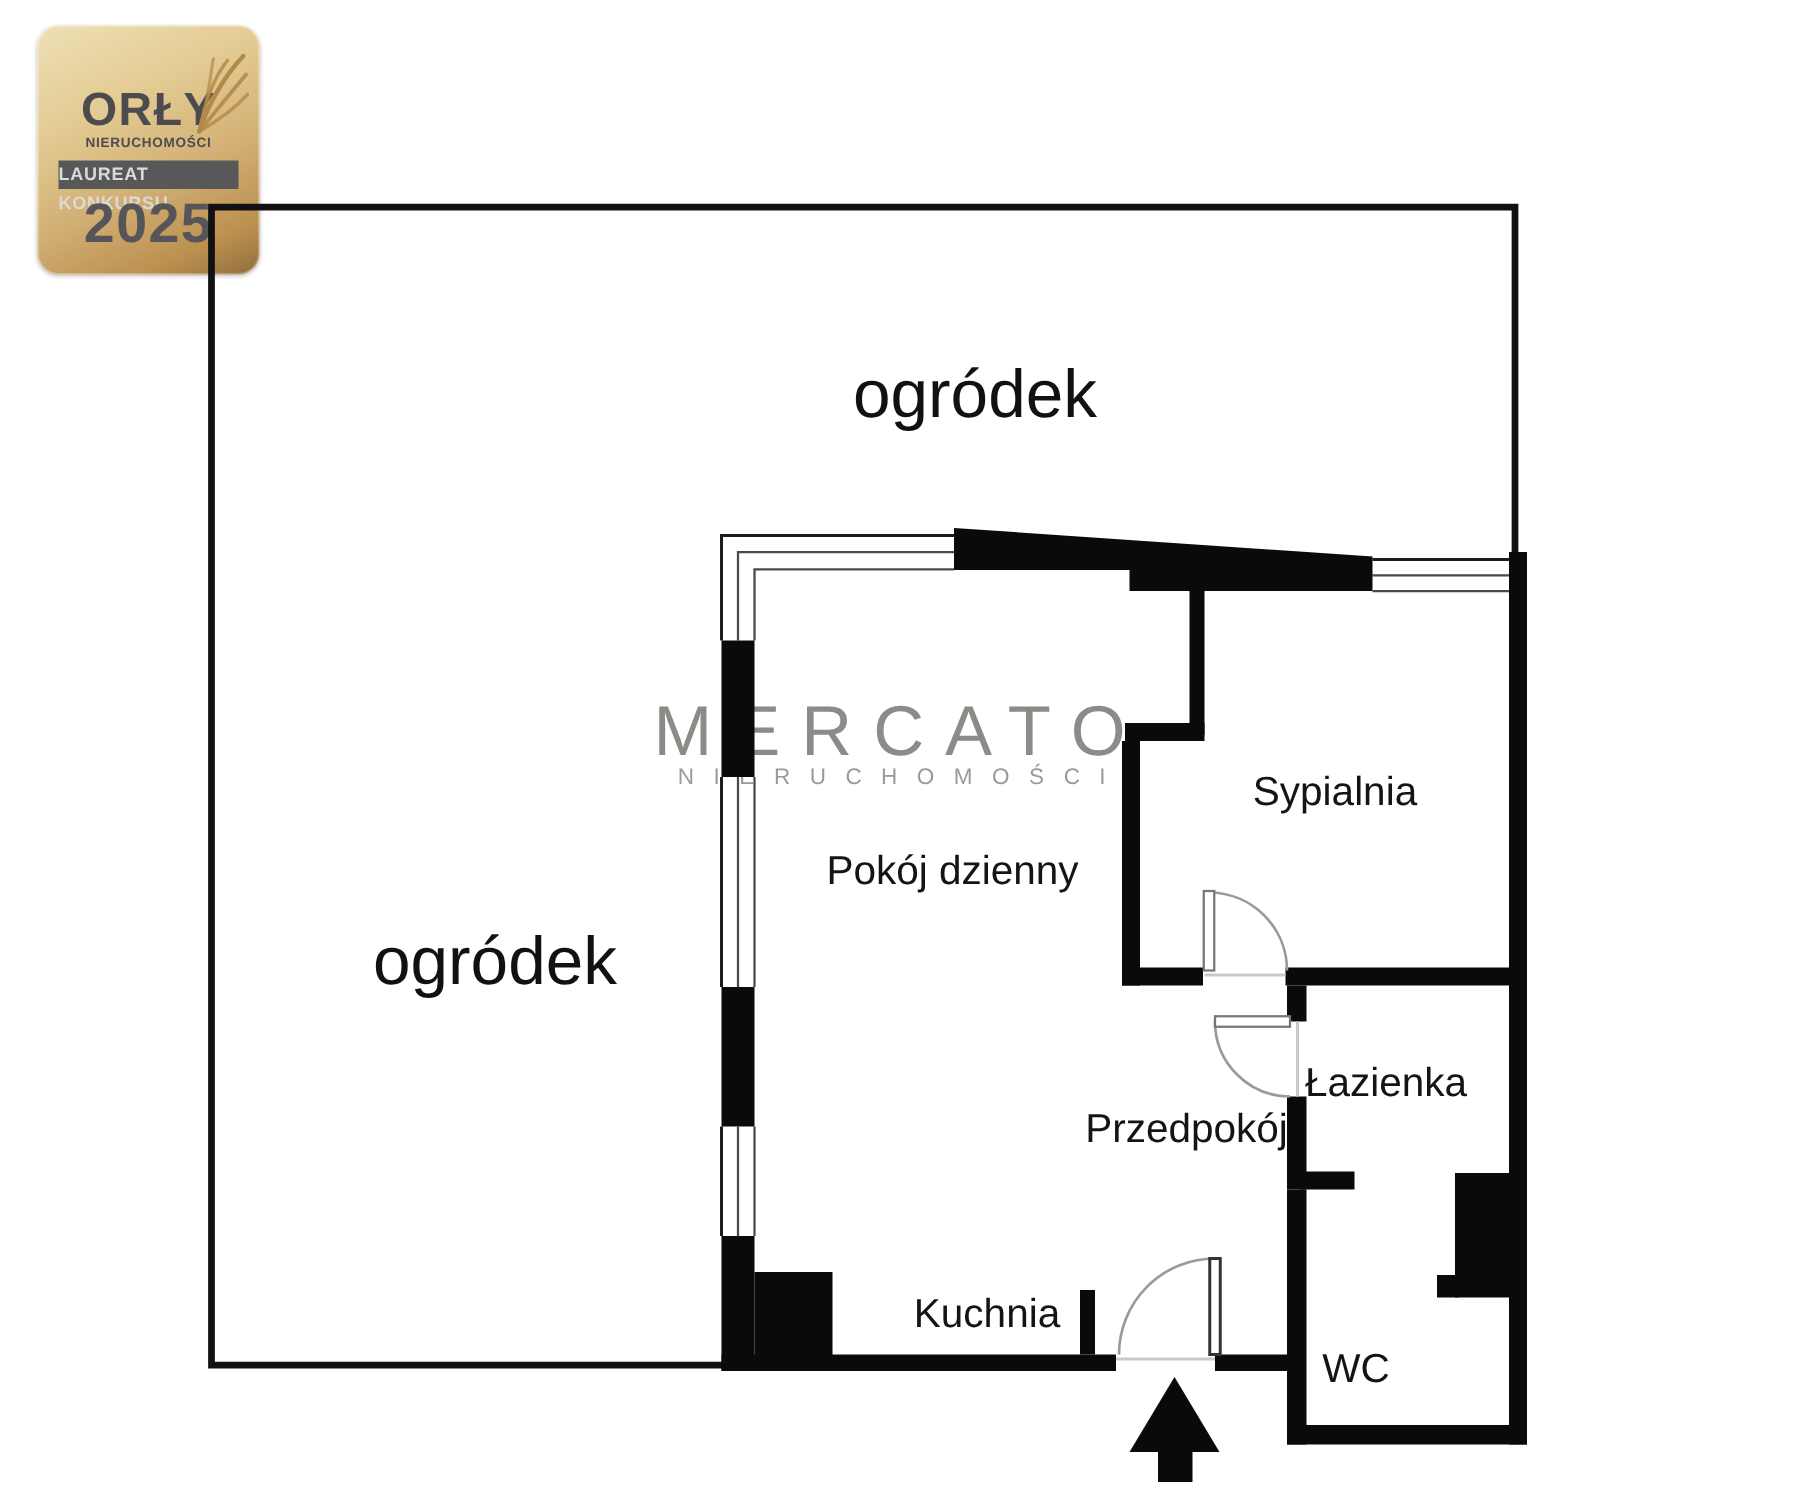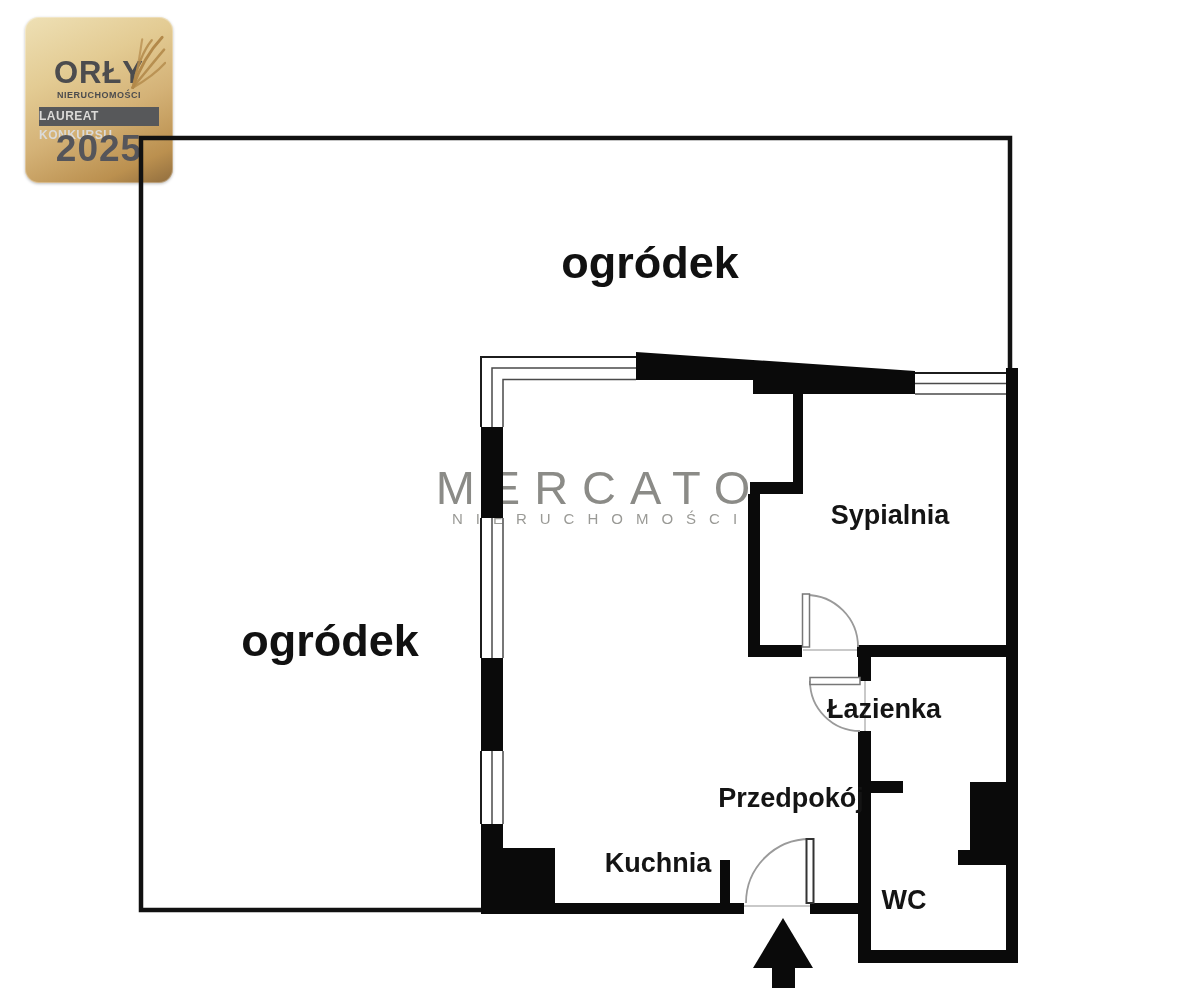--- a/index.html
+++ b/index.html
@@ -30,22 +30,22 @@
   
   .wm-brand{position:absolute;left:600px;top:487px;transform:translate(-50%,-50%);
             font-size:47px;font-weight:400;letter-spacing:14px;margin-right:-14px;
             color:var(--watermark,#8b8b87);white-space:nowrap;}
   .wm-tagline{position:absolute;left:601px;top:518px;transform:translate(-50%,-50%);
               font-size:15px;font-weight:400;letter-spacing:13px;margin-right:-13px;
               color:#9a9a96;white-space:nowrap;}
 
   
   .lbl{position:absolute;transform:translate(-50%,-50%);white-space:nowrap;color:var(--label,#141414);}
-  .lbl-room{font-size:27px;font-weight:700;}
-  .lbl-garden{font-size:45px;font-weight:700;color:#111;text-align:center;}
+  .lbl-room{font-size:27px;font-weight:400;margin-top:13px;}
+  .lbl-garden{font-size:45px;font-weight:400;color:#111;text-align:center;}
 
   
   .wall{fill:var(--wall,#0a0a0a);}
   .boundary{stroke:var(--boundary,#111);stroke-width:4.5;fill:none;}
   .win{stroke:#1c1c1c;stroke-width:2;fill:none;}
   .win-inner{stroke:#4a4a4a;stroke-width:1.5;fill:none;}
   .arc{stroke:var(--door-arc,#9a9a9a);stroke-width:1.8;fill:none;}
   .leaf{fill:#ffffff;stroke:#777;stroke-width:1.5;}
   .leaf-dark{fill:#ffffff;stroke:#333;stroke-width:2;}
   .threshold{stroke:#c9c9c9;stroke-width:2;fill:none;}
@@ -150,20 +150,21 @@
     <g>
       <polygon class="wall" points="783,918 813,968 753,968"></polygon>
       <rect class="wall" x="772" y="968" width="23" height="20"></rect>
     </g>
   </svg>
 
   <div class="labels">
     <div class="lbl lbl-garden" style="left:650px;top:263px;">ogródek</div>
     <div class="lbl lbl-garden" style="left:330px;top:641px;">ogródek</div>
 
+    <div class="lbl lbl-room" style="left:635px;top:568px;">Pokój dzienny</div>
     <div class="lbl lbl-room" style="left:890px;top:515px;">Sypialnia</div>
-    <div class="lbl lbl-room" style="left:884px;top:709px;">Łazienka</div>
-    <div class="lbl lbl-room" style="left:791px;top:798px;">Przedpokój</div>
+    <div class="lbl lbl-room" style="left:924px;top:709px;">Łazienka</div>
+    <div class="lbl lbl-room" style="left:791px;top:740px;">Przedpokój</div>
     <div class="lbl lbl-room" style="left:658px;top:863px;">Kuchnia</div>
     <div class="lbl lbl-room" style="left:904px;top:900px;">WC</div>
   </div>
 
 </div>
 
 </body></html>

